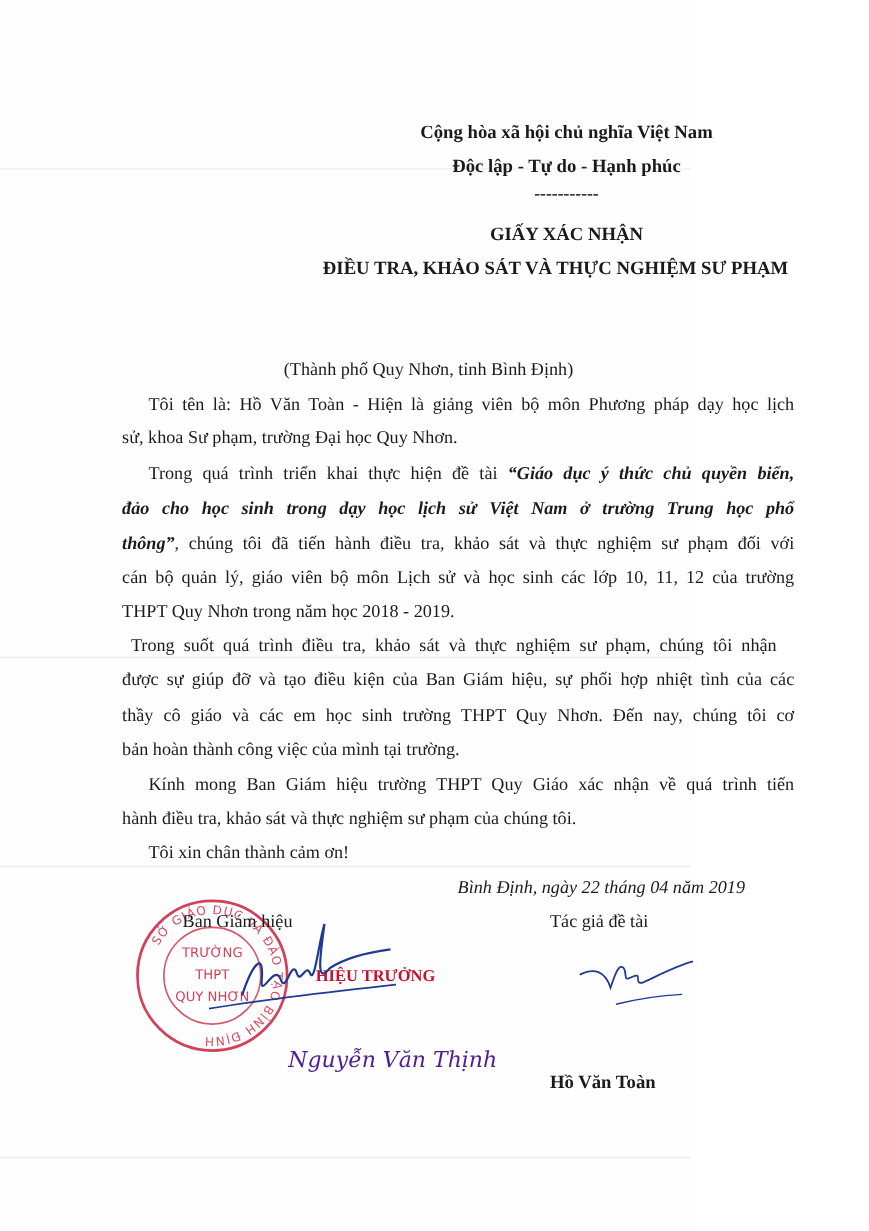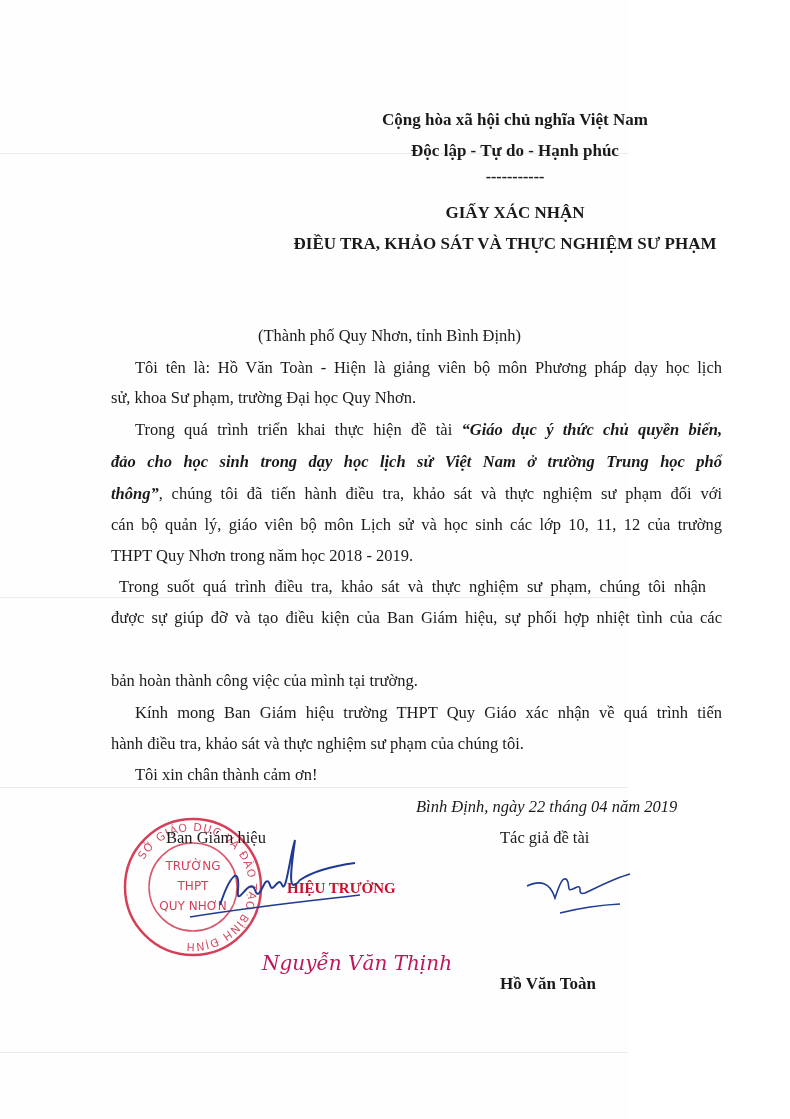--- a/index.html
+++ b/index.html
@@ -11,21 +11,21 @@
   .scan-line { position: absolute; left: 0; right: 0; height: 1px; background: #ececec; }
   .center { position: absolute; left: 0; width: 790px; text-align: center; }
   .hdr { font-weight: bold; font-size: 17px; }
   .title { font-weight: bold; font-size: 17px; }
   .line { position: absolute; font-size: 16.5px; white-space: nowrap; }
   .justify { position: absolute; left: 111px; width: 611px; font-size: 16.5px; text-align: justify; text-align-last: justify; white-space: nowrap; }
   .bi { font-weight: bold; font-style: italic; }
   .italic { font-style: italic; }
   .bold { font-weight: bold; margin-top: 20px; }
   .stamp { position: absolute; left: 118px; top: 812px; }
-  .red-name { position: absolute; font-style: italic; color: #be185d; font-size: 20px; font-family: "DejaVu Serif", serif; }
+  .red-name { position: absolute; font-style: italic; color: #4c1d95; font-size: 20px; font-family: "DejaVu Serif", serif; }
 </style>
 </head>
 <body>
 
 <div class="page">
   <div class="scan-line" style="top:153px"></div>
   <div class="scan-line" style="top:597px"></div>
   <div class="scan-line" style="top:787px"></div>
   <div class="scan-line" style="top:1052px"></div>
 
@@ -42,20 +42,21 @@
   <div class="line" style="left:111px; top:388px;">sử, khoa Sư phạm, trường Đại học Quy Nhơn.</div>
 
   <div class="justify" style="left:135px; width:587px; top:420px;"><span>Trong quá trình triển khai thực hiện đề tài </span><span class="bi">“Giáo dục ý thức chủ quyền biển,</span></div>
   <div class="justify bi" style="top:452px;">đảo cho học sinh trong dạy học lịch sử Việt Nam ở trường Trung học phổ</div>
   <div class="justify" style="top:484px;"><span class="bi">thông”</span><span>, chúng tôi đã tiến hành điều tra, khảo sát và thực nghiệm sư phạm đối với</span></div>
   <div class="justify" style="top:515px;">cán bộ quản lý, giáo viên bộ môn Lịch sử và học sinh các lớp 10, 11, 12 của trường</div>
   <div class="line" style="left:111px; top:546px;">THPT Quy Nhơn trong năm học 2018 - 2019.</div>
 
   <div class="justify" style="left:119px; width:587px; top:577px;">Trong suốt quá trình điều tra, khảo sát và thực nghiệm sư phạm, chúng tôi nhận</div>
   <div class="justify" style="top:608px;">được sự giúp đỡ và tạo điều kiện của Ban Giám hiệu, sự phối hợp nhiệt tình của các</div>
+  <div class="justify" style="top:640px;">thầy cô giáo và các em học sinh trường THPT Quy Nhơn. Đến nay, chúng tôi cơ</div>
   <div class="line" style="left:111px; top:671px;">bản hoàn thành công việc của mình tại trường.</div>
 
   <div class="justify" style="left:135px; width:587px; top:703px;">Kính mong Ban Giám hiệu trường THPT Quy Giáo xác nhận về quá trình tiến</div>
   <div class="line" style="left:111px; top:734px;">hành điều tra, khảo sát và thực nghiệm sư phạm của chúng tôi.</div>
 
   <div class="line" style="left:135px; top:765px;">Tôi xin chân thành cảm ơn!</div>
 
   <div class="line italic" style="left:416px; top:797px;">Bình Định, ngày 22 tháng 04 năm 2019</div>
 
   <svg class="stamp" width="150" height="150" viewBox="0 0 150 150">

